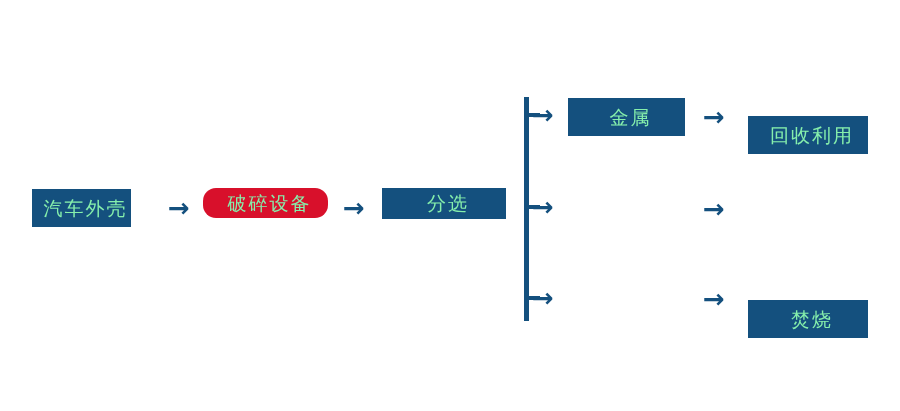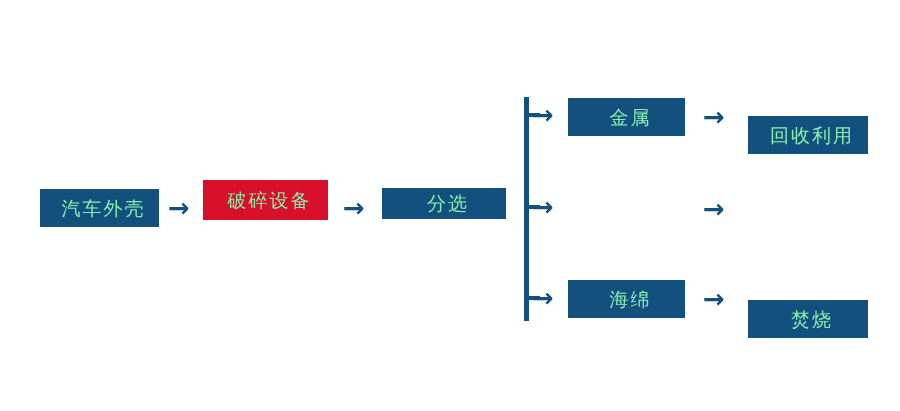--- a/index.html
+++ b/index.html
@@ -59,25 +59,25 @@
   .stub {
     position: absolute;
     background: #14507E;
   }
 </style>
 </head>
 <body>
 
 <div id="canvas">
 
-  <div class="node blue" style="left:32px; top:189px; width:119px; height:38px;margin-left:8px;">汽车外壳</div>
+  <div class="node blue" style="left:32px; top:189px; width:99px; height:38px;">汽车外壳</div>
 
   <div class="arrow" style="left:163px; top:194px; width:32px; height:28px;">→</div>
 
-  <div class="node red" style="left:203px; top:180px; width:125px; height:40px;">破碎设备</div>
+  <div class="node red" style="left:203px; top:188px; width:125px; height:30px;border-radius:13px;">破碎设备</div>
 
   <div class="arrow" style="left:338px; top:194px; width:32px; height:28px;">→</div>
 
   <div class="node blue" style="left:382px; top:188px; width:124px; height:31px;">分选</div>
 
   <div class="trunk" style="left:524px; top:97px; width:5px; height:224px;"></div>
 
   <div class="stub" style="left:528px; top:113px; width:12px; height:4px;"></div>
   <div class="arrow" style="left:528px; top:101px; width:30px; height:28px;">→</div>
 
@@ -90,19 +90,18 @@
   <div class="stub" style="left:528px; top:205px; width:12px; height:4px;"></div>
   <div class="arrow" style="left:528px; top:193px; width:30px; height:28px;">→</div>
 
 
   <div class="arrow" style="left:698px; top:195px; width:32px; height:28px;">→</div>
 
 
   <div class="stub" style="left:528px; top:296px; width:12px; height:4px;"></div>
   <div class="arrow" style="left:528px; top:284px; width:30px; height:28px;">→</div>
 
-  <div class="node blue" style="left:568px; top:280px; width:117px; height:38px;">海绵</div>
 
   <div class="arrow" style="left:698px; top:285px; width:32px; height:28px;">→</div>
 
   <div class="node blue" style="left:748px; top:280px; width:120px; height:38px;margin-top:20px;">焚烧</div>
 
 </div>
 
 </body></html>

